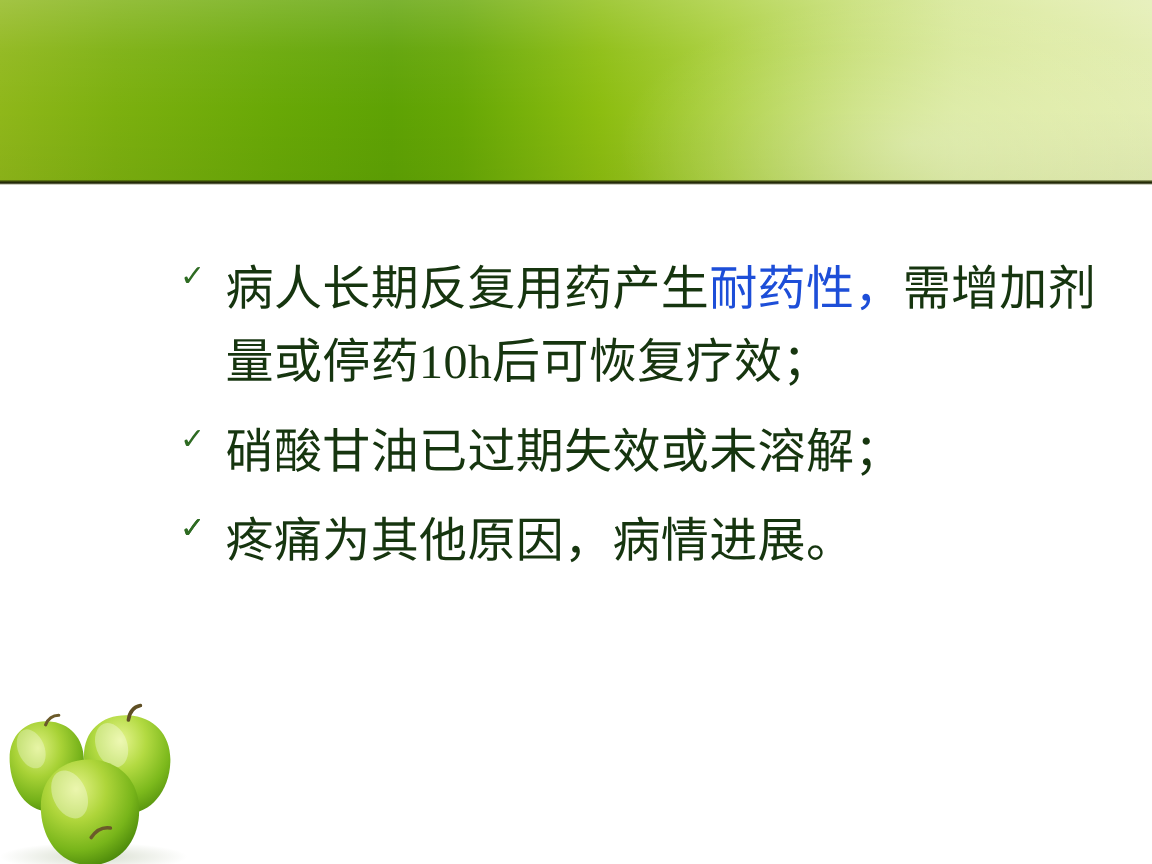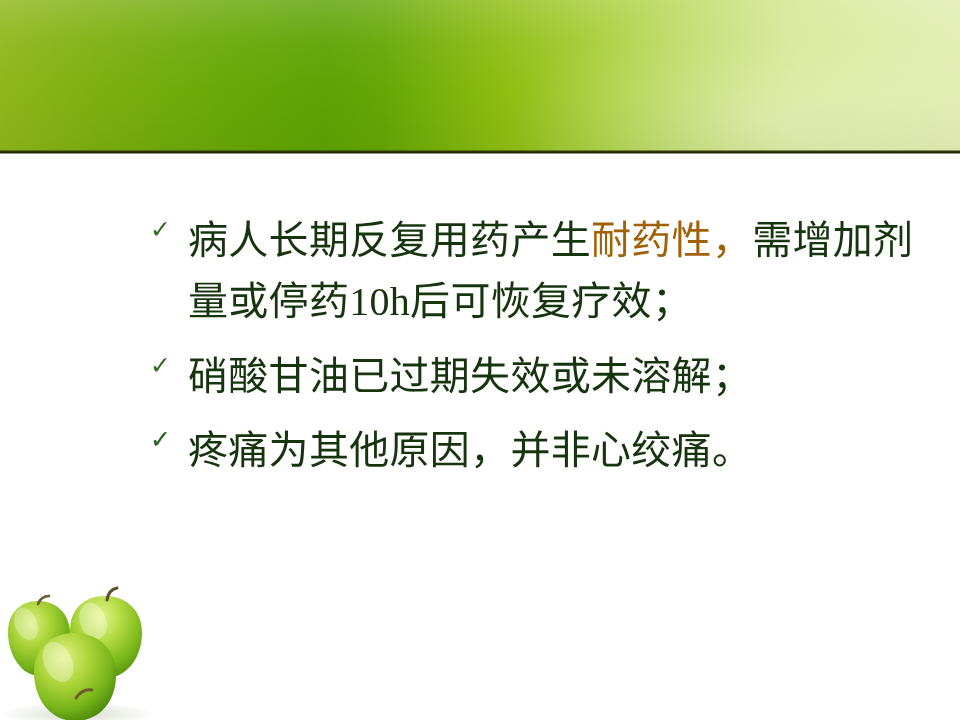--- a/index.html
+++ b/index.html
@@ -108,21 +108,21 @@
     top: 6px;
     width: 26px;
     color: #2e6b22;
     font-size: 25px;
     line-height: 1;
     font-family: "DejaVu Sans", "Liberation Sans", sans-serif;
   }
 
   .bullet-text { display: inline; }
 
-  .hl-orange { color: #a16207; }
+  .hl-orange { color: #1d4ed8; }
 
   
   #apples {
     position: absolute;
     left: 0;
     bottom: 0;
     width: 196px;
     height: 152px;
     pointer-events: none;
   }
@@ -150,21 +150,21 @@
         <span class="bullet-mark">✓</span>
         <span class="bullet-text">硝酸甘油已过期失效或未溶解；</span>
       </li>
 
       <li class="bullet-item">
         <span class="bullet-mark">✓</span>
       </li>
 
       <li class="bullet-item">
         <span class="bullet-mark">✓</span>
-        <span class="bullet-text">疼痛为其他原因，并非心绞痛。</span>
+        <span class="bullet-text">疼痛为其他原因，病情进展。</span>
       </li>
 
     </ul>
 
     <svg id="apples" viewBox="0 0 196 152">
       <defs>
         <radialGradient id="appleA" cx="38%" cy="30%" r="75%">
           <stop offset="0%" stop-color="#ddf07f"></stop>
           <stop offset="42%" stop-color="#a8d236"></stop>
           <stop offset="78%" stop-color="#74b119"></stop>

